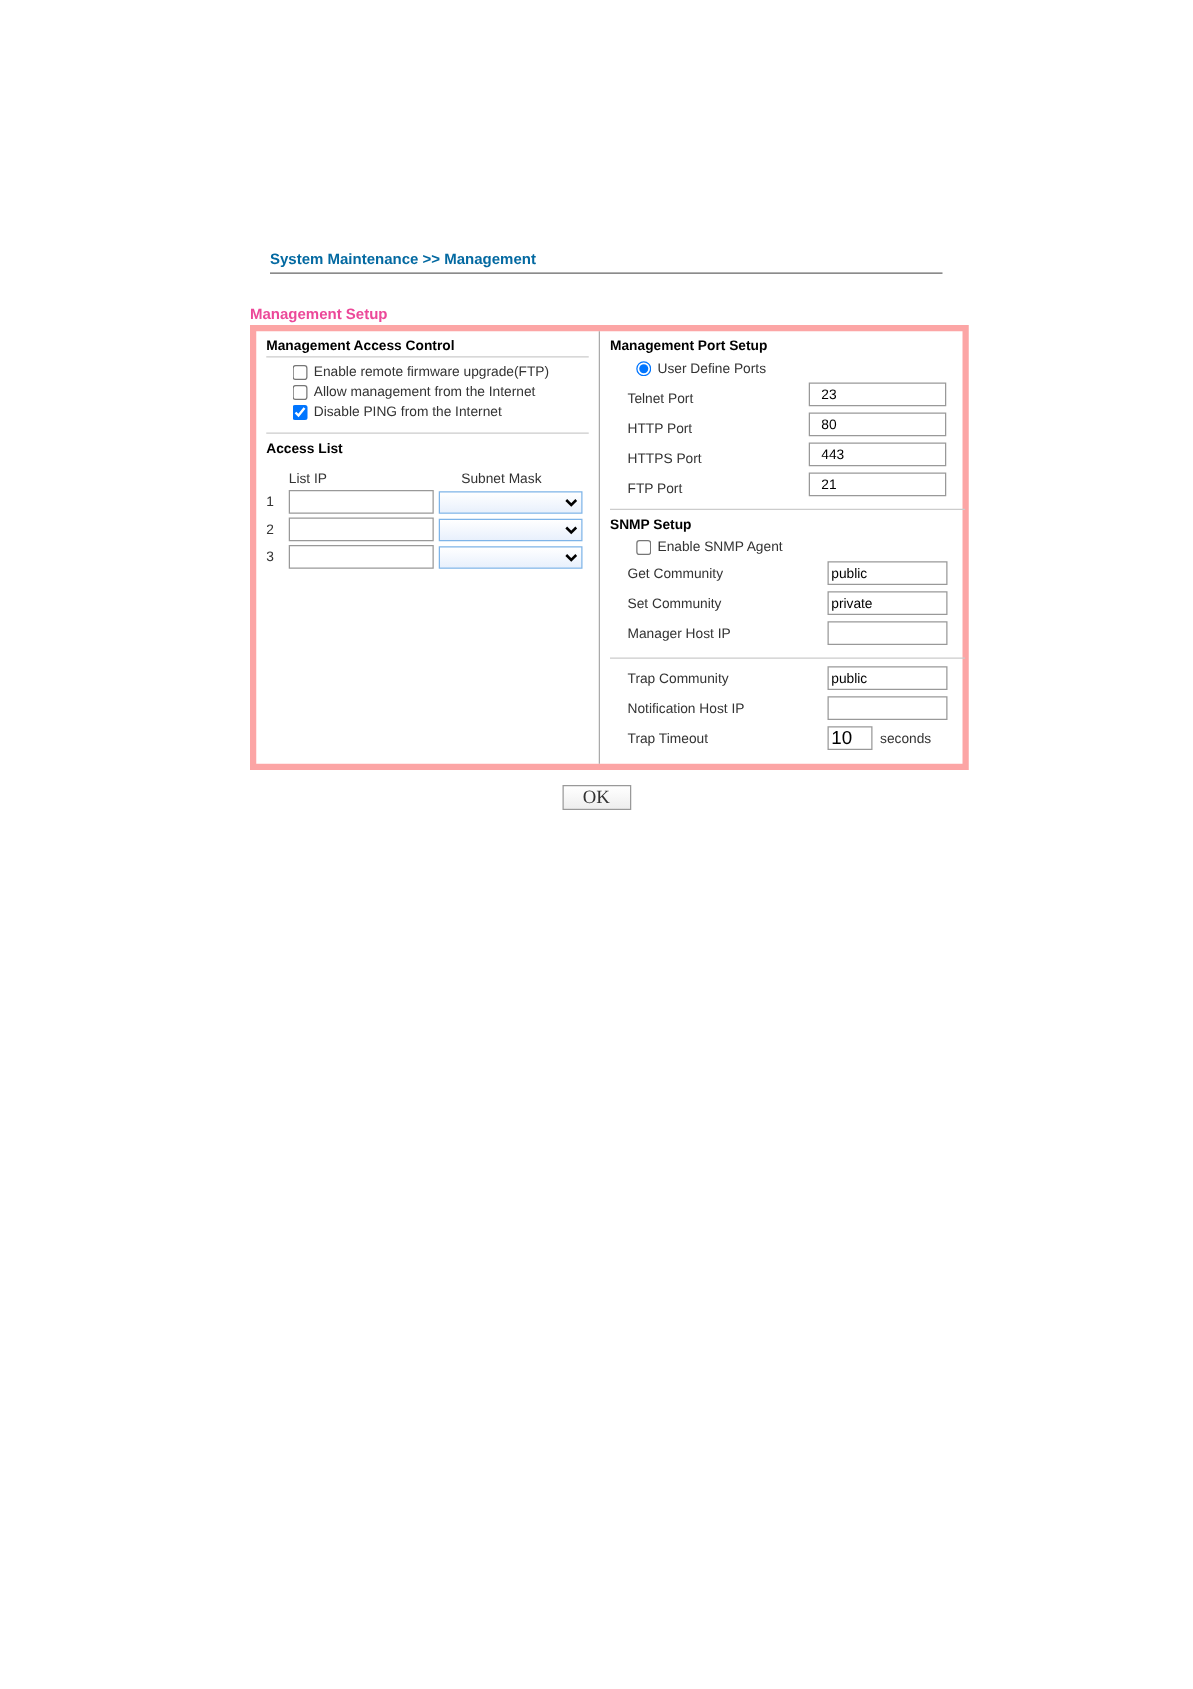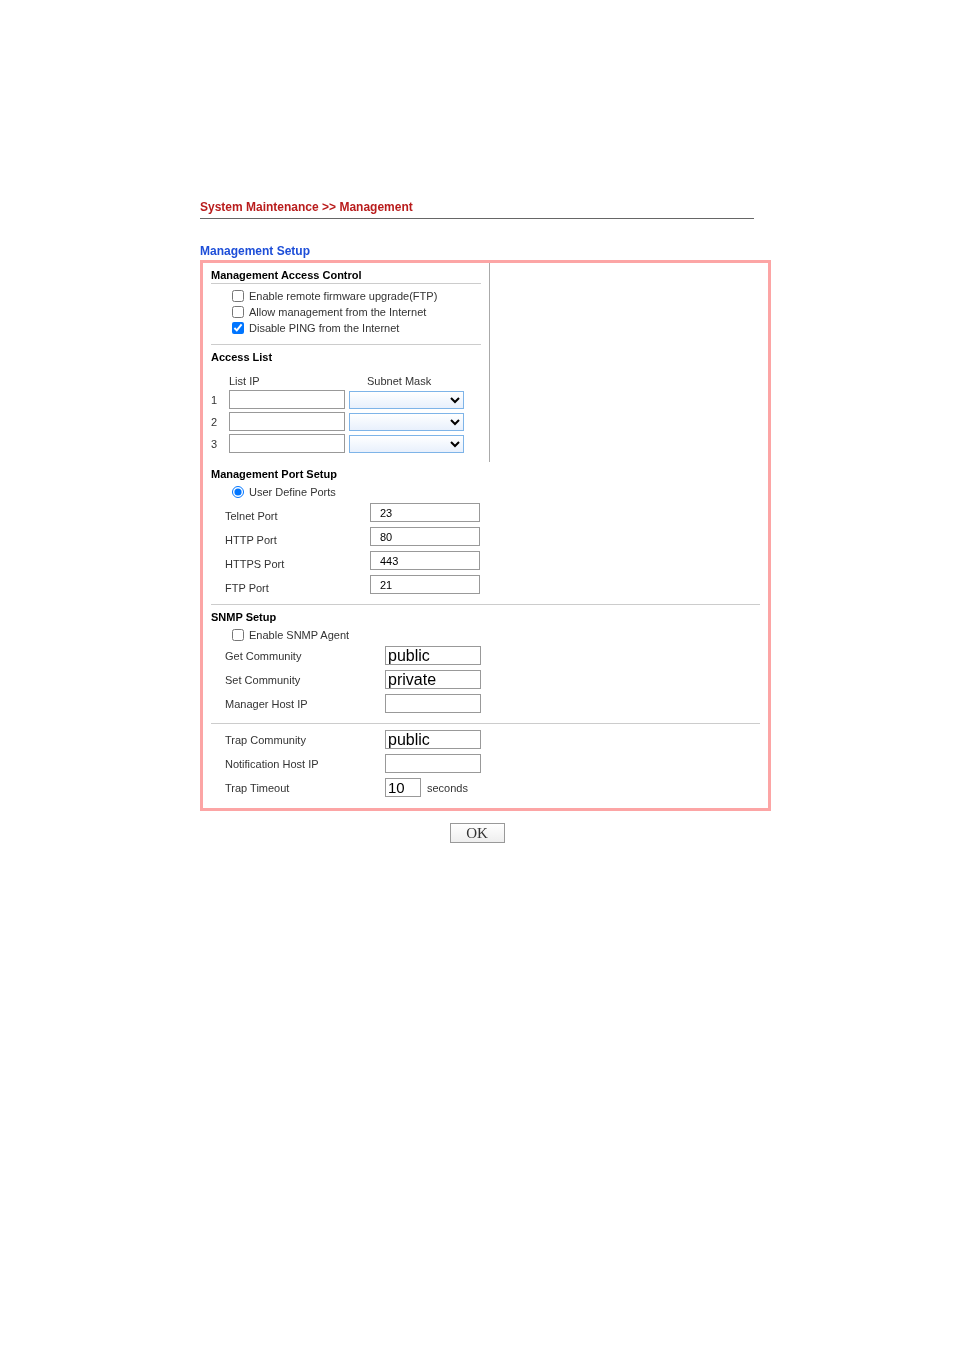--- a/index.html
+++ b/index.html
@@ -6,36 +6,36 @@
       font-family: Arial, sans-serif;
       font-size: 11px;
       color: #333;
       background: #fff;
       margin: 0;
       padding: 200px 200px 0 200px;
     }
     .breadcrumb {
       font-weight: bold;
       font-size: 12px;
-      color: #b91c1c;
+      color: #0369a1;
       border-bottom: 1px solid #666;
       padding-bottom: 4px;
       margin-bottom: 25px;
+      margin-left: 16px;
     }
     .setup-title {
       font-weight: bold;
       font-size: 12px;
-      color: #1d4ed8;
+      color: #ec4899;
       margin-bottom: 2px;
     }
     .setup-table {
       display: flex;
-      border: 3px solid #fca5a5;
+      border: 5px solid #fca5a5;
       width: 565px;
-      flex-direction: column;
     }
     .col {
       padding: 6px 8px;
     }
     .col-left {
       width: 270px;
       border-right: 1px solid #aaa;
     }
     .col-right {
       flex: 1;
@@ -111,21 +111,21 @@
       align-items: center;
       margin: 5px 14px;
     }
     .snmp-label {
       width: 160px;
     }
     .snmp-input {
       width: 90px;
       height: 15px;
       border: 1px solid #999;
-      font-size: 16px;
+      font-size: 11px;
       padding: 1px 2px;
     }
     .trap-input {
       width: 30px;
       height: 15px;
       border: 1px solid #999;
       font-size: 15px;
       padding: 1px 2px;
     }
     .ok-btn {

